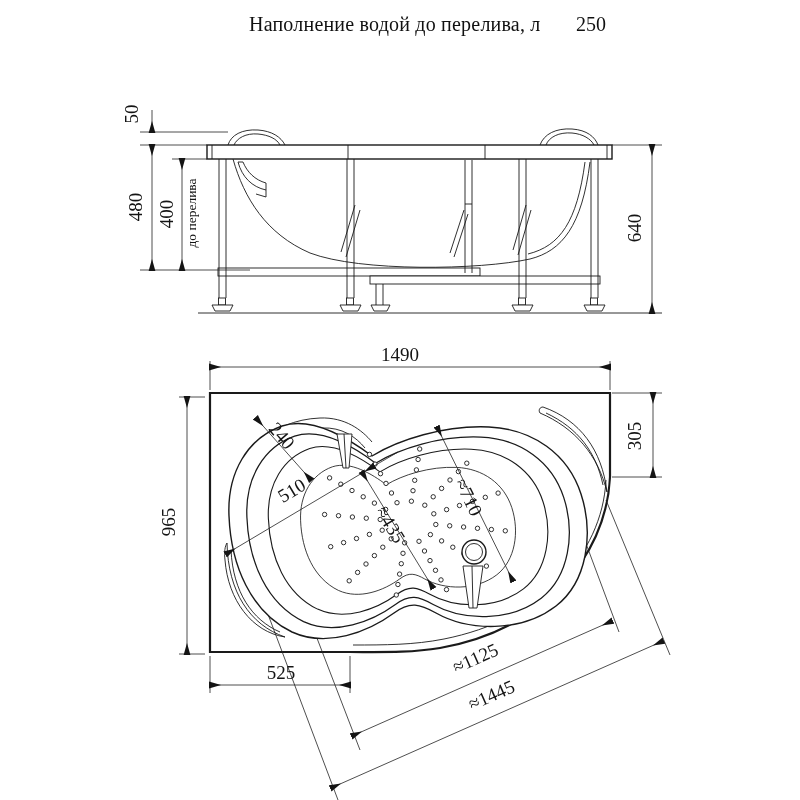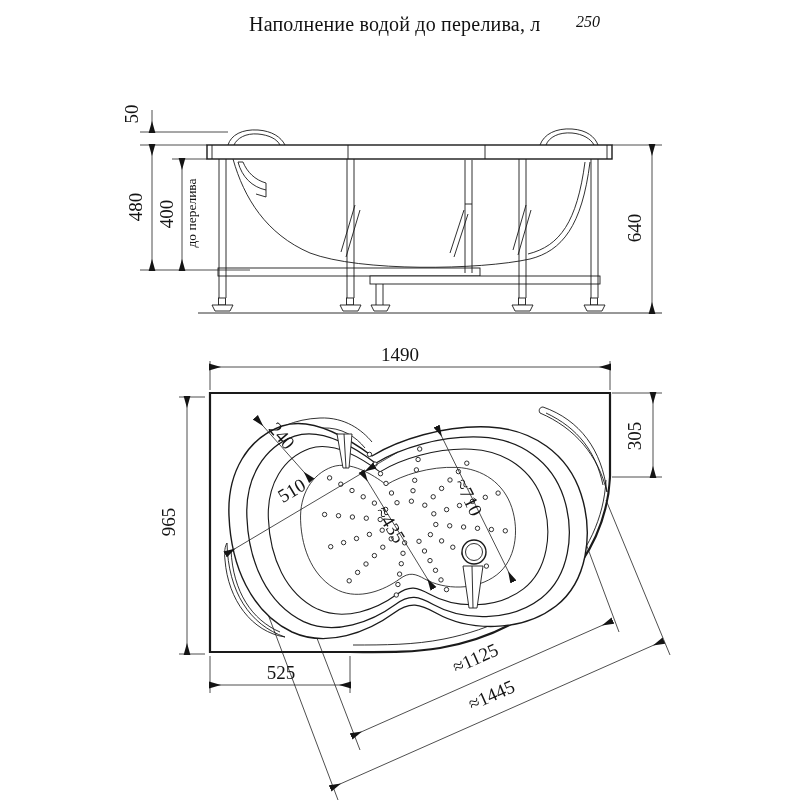--- a/index.html
+++ b/index.html
@@ -1,18 +1,18 @@
 <!DOCTYPE html>
 <html><head>
 <meta charset="utf-8">
 <style>
   html,body{margin:0;padding:0;background:#ffffff;width:800px;height:800px;overflow:hidden;}
   .sheet{position:relative;width:650px;height:800px;background:#fff;font-family:"Liberation Serif",serif;}
   .title-label{position:absolute;left:249px;top:13px;font-size:20px;color:#111;letter-spacing:.2px;}
-  .title-value{position:absolute;left:576px;top:13px;font-size:16px;color:#111;font-style:italic;}
+  .title-value{position:absolute;left:576px;top:13px;font-size:20px;color:#111;}
   svg{position:absolute;left:0;top:0;}
   svg text{font-family:"Liberation Serif",serif;font-size:19px;fill:#141414;}
   svg text.small{font-size:13.5px;}
   .ln{stroke:#1a1a1a;fill:none;}
   .thick{stroke-width:2.2;}
   .med{stroke-width:1.4;}
   .thin{stroke-width:0.9;}
   .dim{stroke:#222;stroke-width:0.8;fill:none;}
   .wfill{fill:#ffffff;}
 </style>

